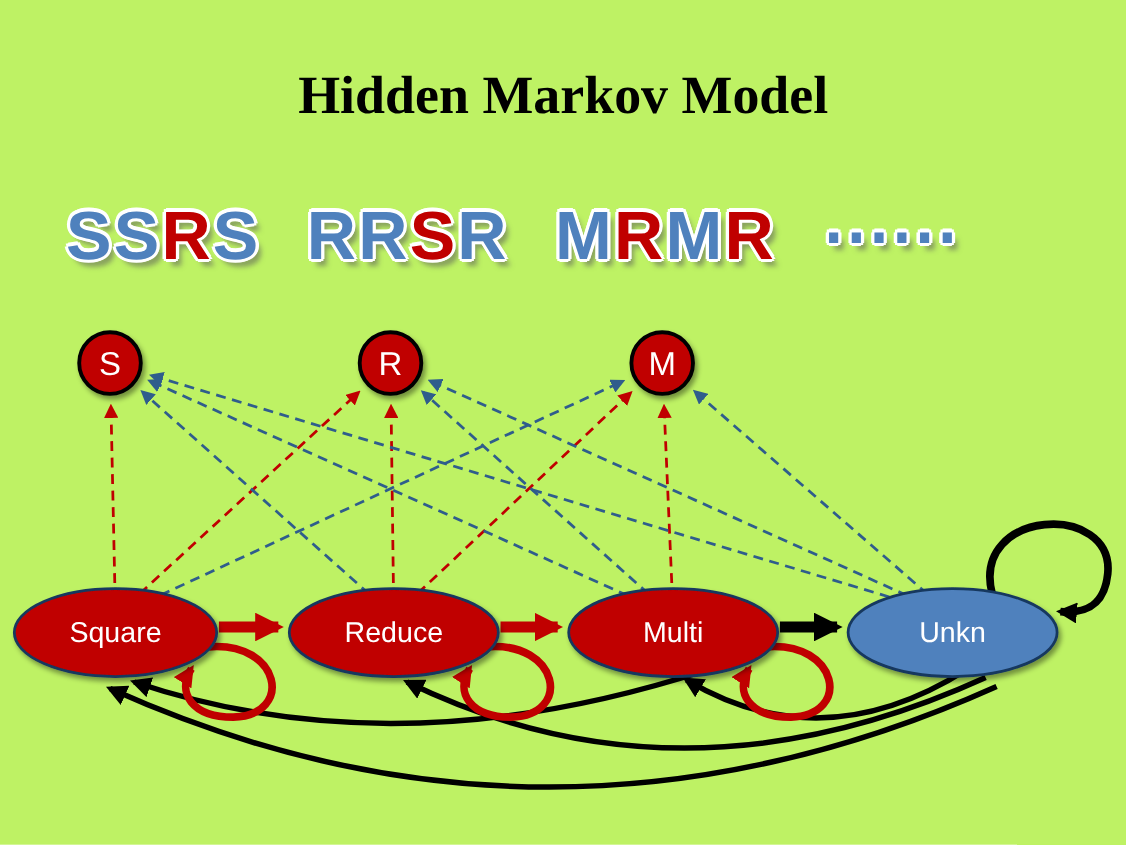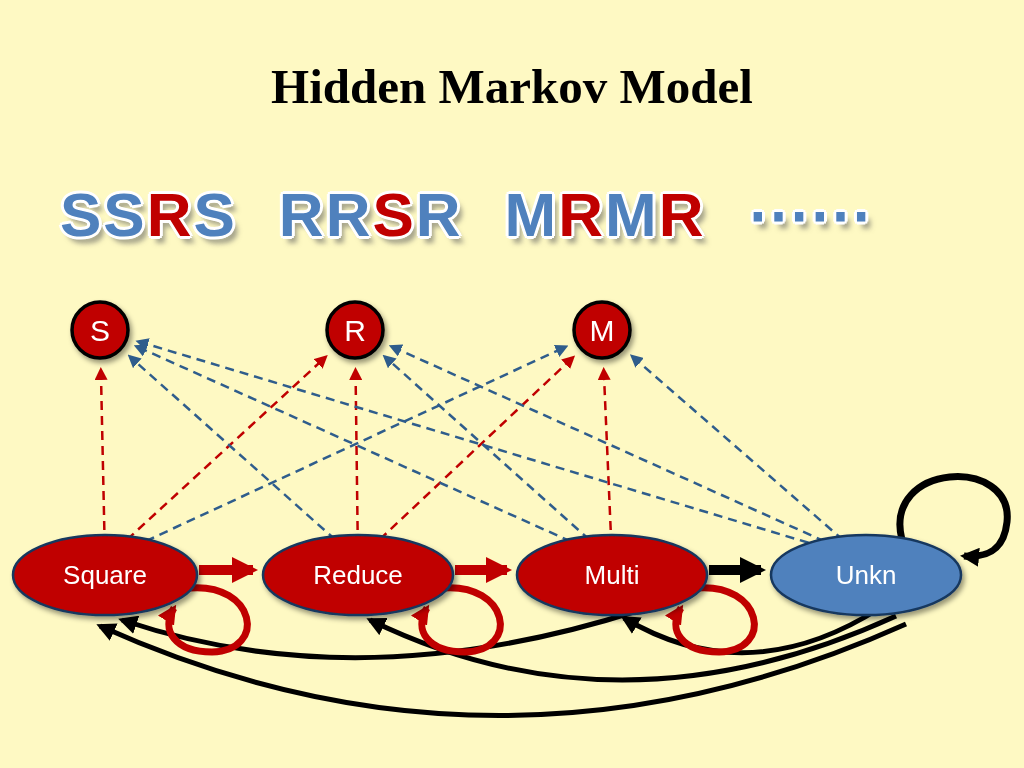--- a/index.html
+++ b/index.html
@@ -1,19 +1,19 @@
 <!DOCTYPE html>
 <html><head>
 <meta charset="utf-8">
 <style>
   * { box-sizing: border-box; }
   body { margin: 0; background: #ffffff; }
   .slide {
     position: relative; width: 1024px; height: 768px;
-    background: #fef9c3; overflow: hidden;
+    background: #bef264; overflow: hidden;
     font-family: "Liberation Sans", sans-serif;
   }
   .title {
     position: absolute; top: 60px; left: 0; width: 100%;
     text-align: center; color: #000;
     font-family: "Liberation Serif", serif;
     font-weight: 700; font-size: 49px; line-height: 1.1;
   }
   #sequence {
     position: absolute; top: 184px; left: 60px;

